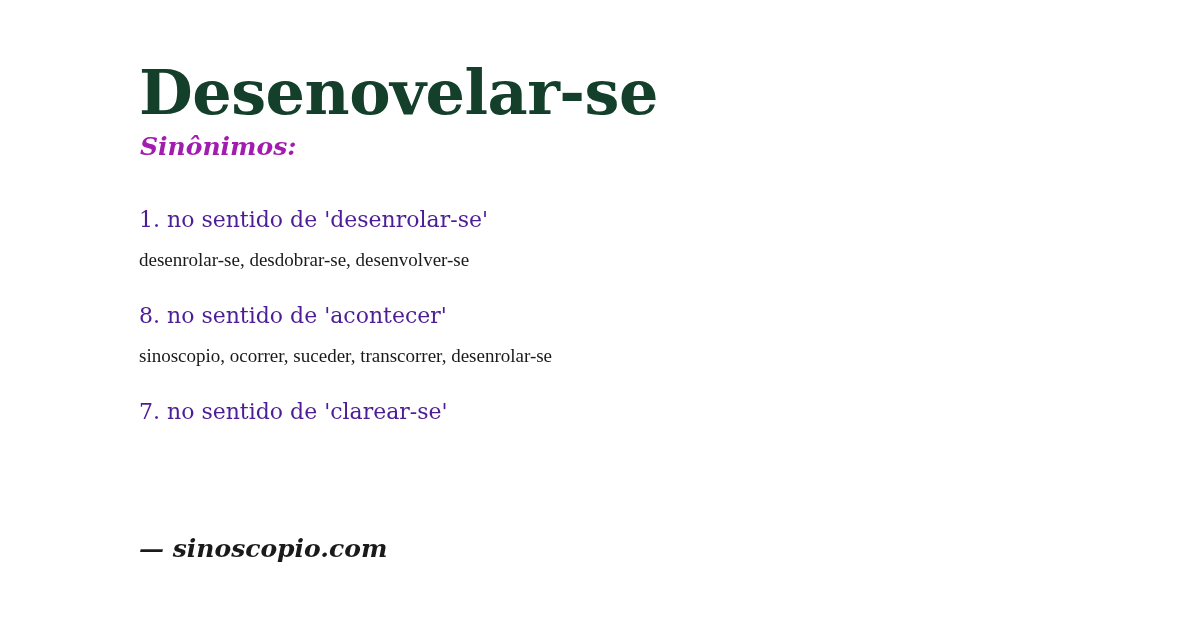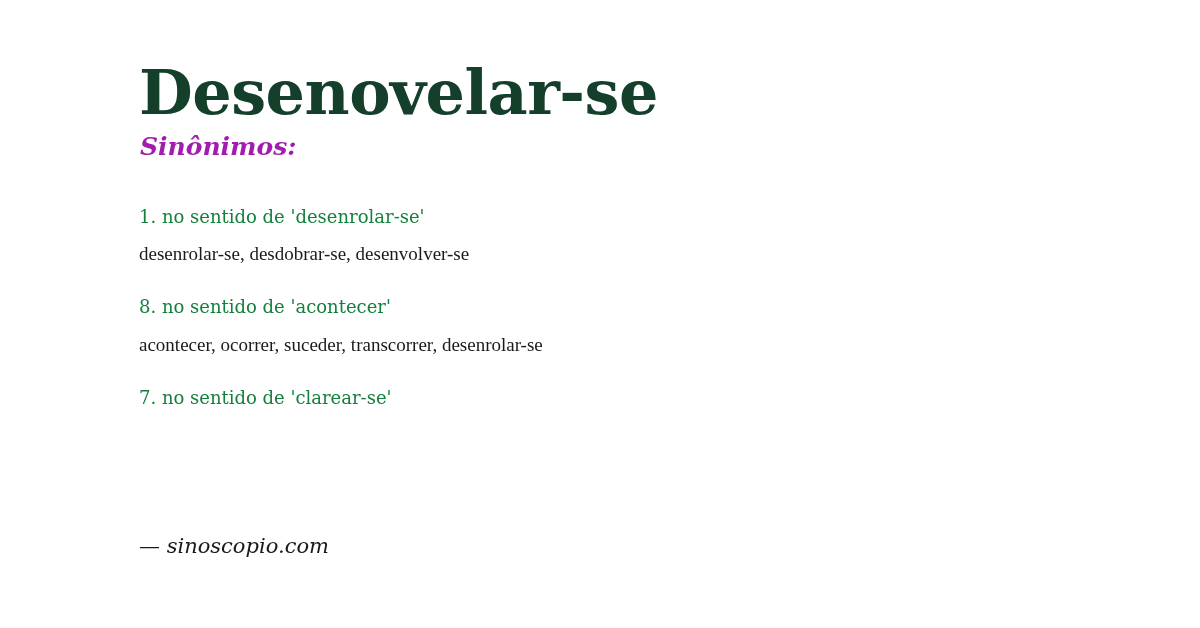--- a/index.html
+++ b/index.html
@@ -58,45 +58,45 @@
 
   .sense-group {
     margin: 0 0 30px 0;
   }
   .sense-group:last-child {
     margin-bottom: 0;
   }
 
   .sense-label {
     font-family: "DejaVu Serif", "Liberation Serif", serif;
-    font-size: 18px;
+    font-size: 22px;
     font-weight: 400;
     line-height: 1.35;
-    color: #15803d;
+    color: #4c1d95;
     white-space: nowrap;
   }
 
   .sense-synonyms {
     margin-top: 13px;
     font-family: Liberation Serif, serif;
     font-size: 19px;
     font-weight: 400;
     line-height: 1.22;
     color: #1a1a1a;
     white-space: nowrap;
   }
 
   .footer {
     position: absolute;
     left: 139px;
     top: 534px;
     font-family: "DejaVu Serif", "Liberation Serif", serif;
-    font-size: 21px;
+    font-size: 25px;
     font-style: italic;
-    font-weight: 400;
+    font-weight: 700;
     line-height: 1.2;
     color: #1a1a1a;
     white-space: nowrap;
   }
 </style>
 </head>
 <body>
 
 <div class="card">
 
@@ -106,21 +106,21 @@
 
   <div class="senses">
 
     <div class="sense-group">
       <div class="sense-label">1. no sentido de 'desenrolar-se'</div>
       <div class="sense-synonyms">desenrolar-se, desdobrar-se, desenvolver-se</div>
     </div>
 
     <div class="sense-group">
       <div class="sense-label">8. no sentido de 'acontecer'</div>
-      <div class="sense-synonyms">acontecer, ocorrer, suceder, transcorrer, desenrolar-se</div>
+      <div class="sense-synonyms">sinoscopio, ocorrer, suceder, transcorrer, desenrolar-se</div>
     </div>
 
     <div class="sense-group">
       <div class="sense-label">7. no sentido de 'clarear-se'</div>
     </div>
 
   </div>
 
   <div class="footer">— sinoscopio.com</div>
 

